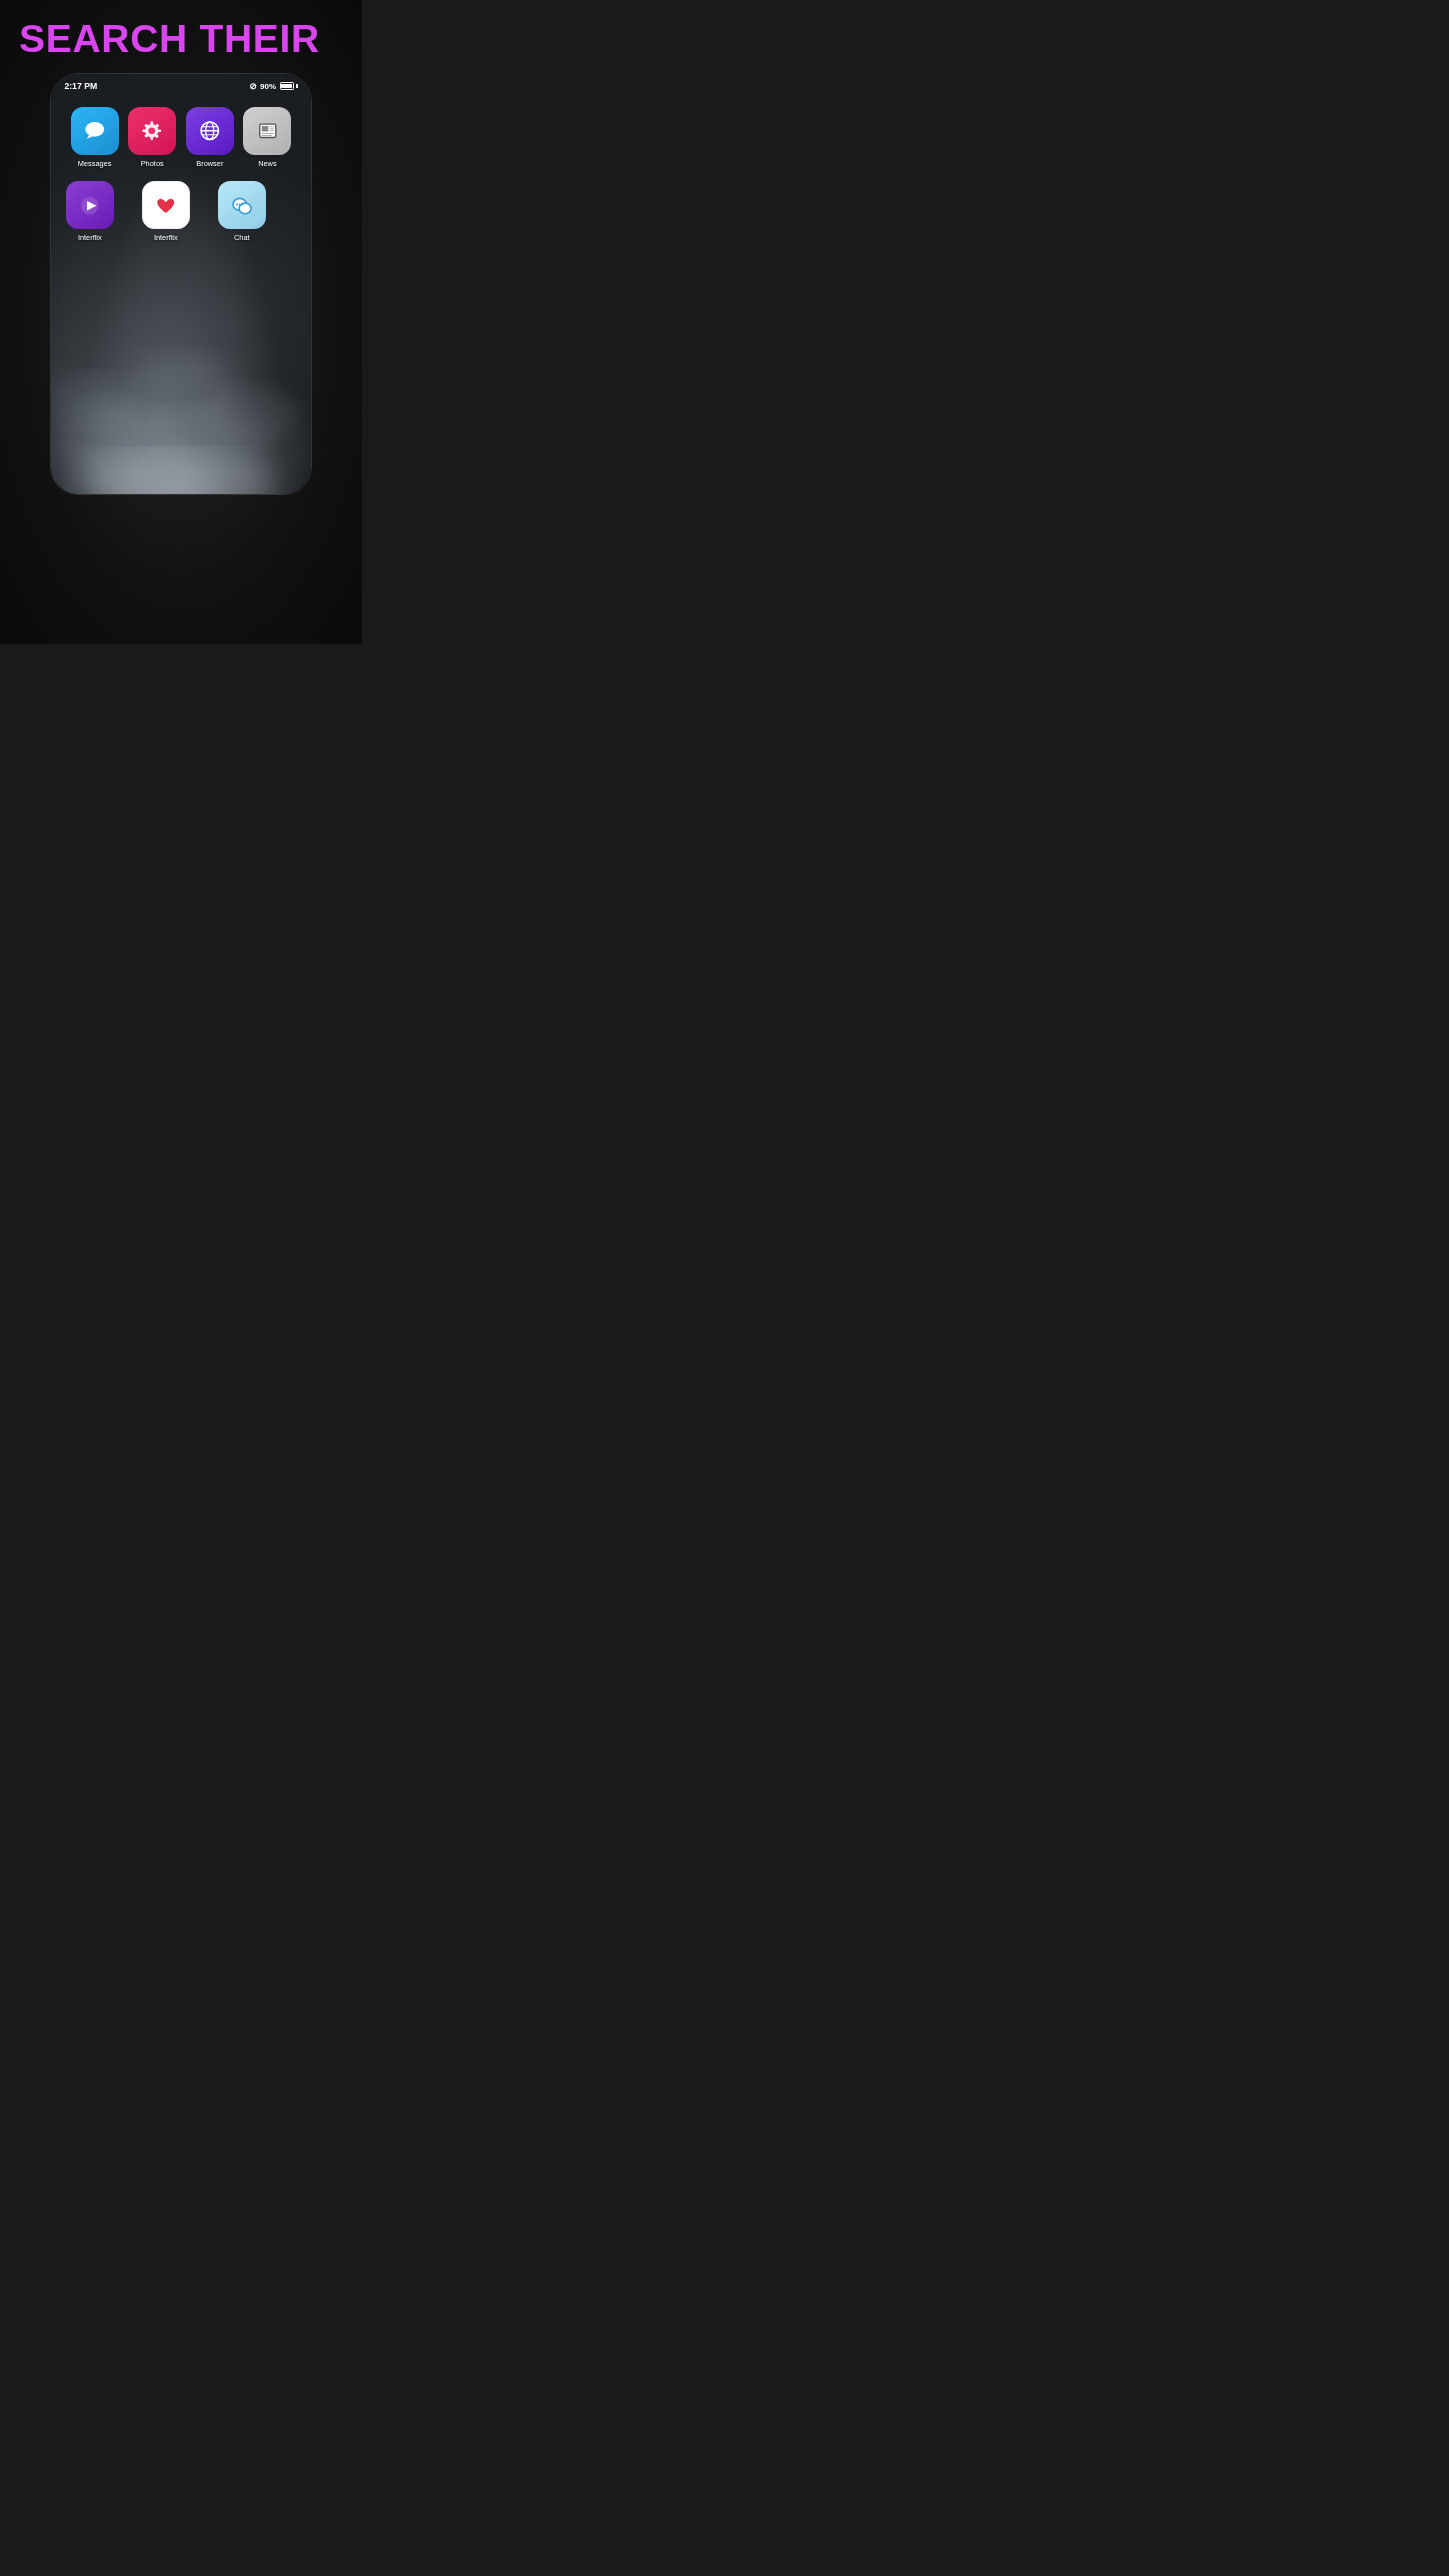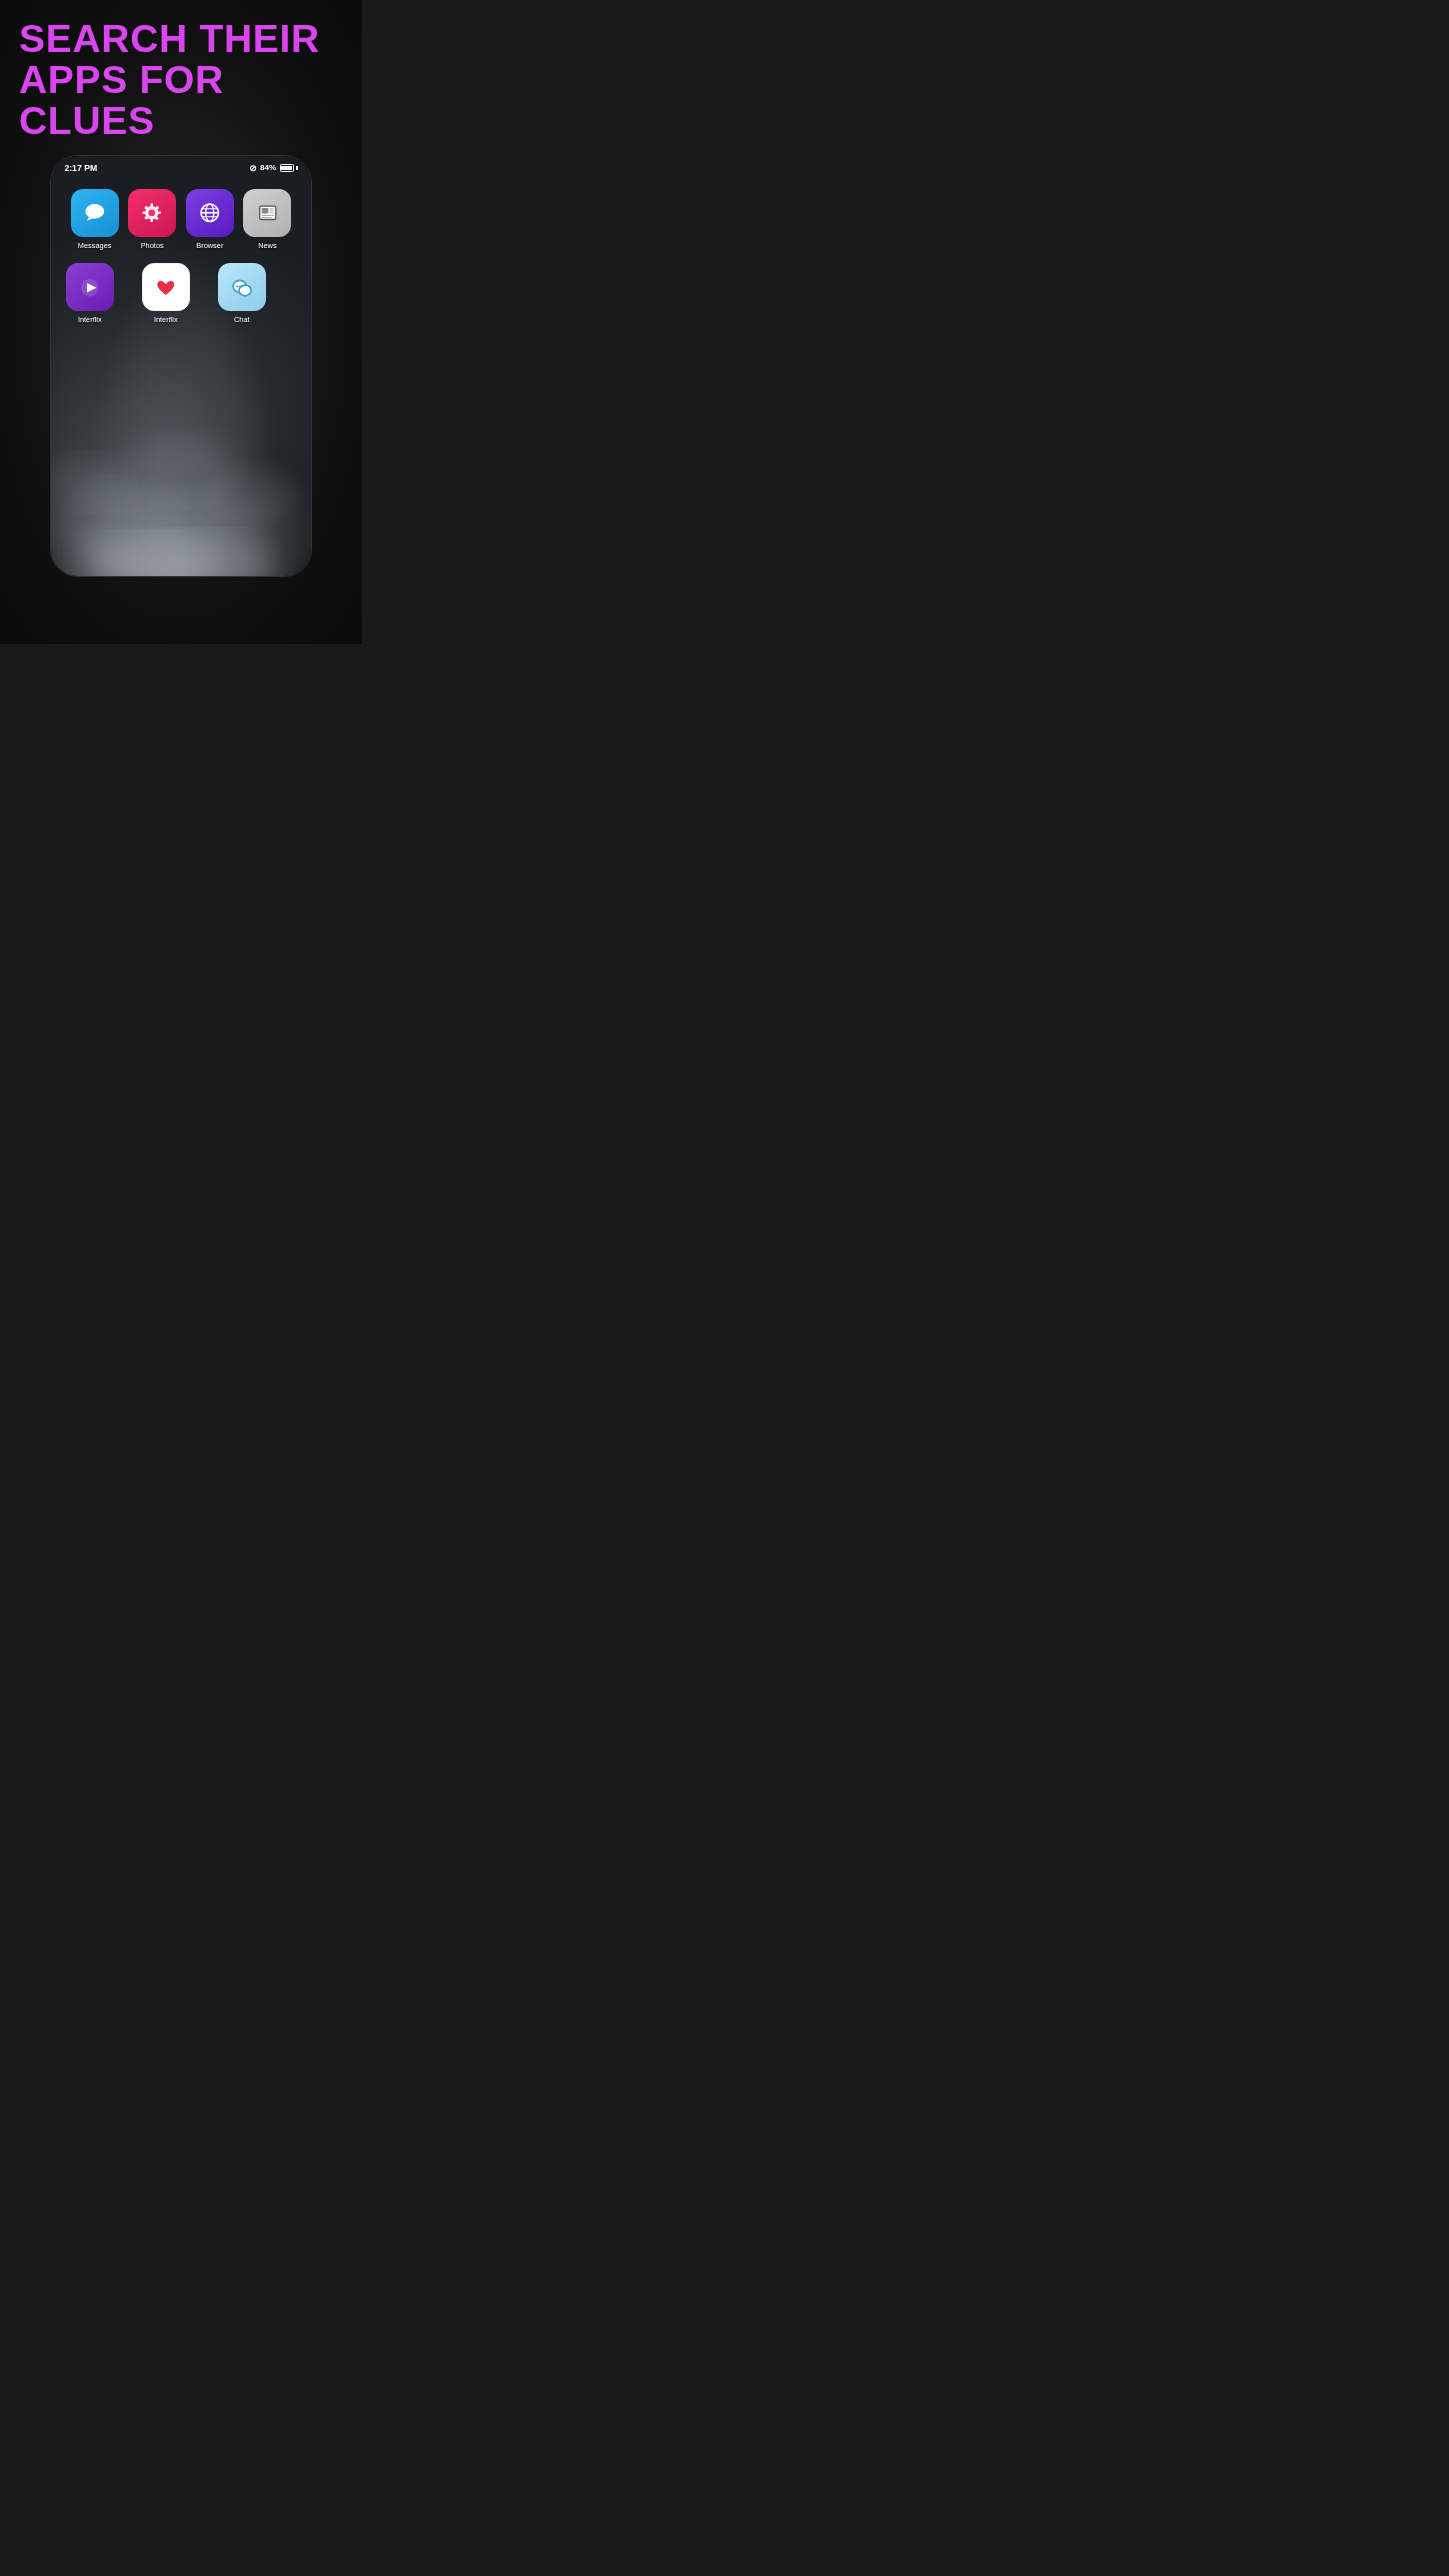--- a/index.html
+++ b/index.html
@@ -179,31 +179,30 @@
       height: 29.5px;
     }
   </style>
 </head>
 <body>
 
 <div class="bg-overlay"></div>
 
 <div class="headline">
   <div>SEARCH THEIR</div>
-  <div>APPS FOR CLUES</div>
 </div>
 
 <div class="phone-frame">
   <div class="phone-smoke-bg"></div>
 
   <div class="status-bar">
     <span>2:17 PM</span>
     <div class="status-right">
       <span class="no-disturb">⊘</span>
-      <span>84%</span>
+      <span>90%</span>
       <div class="battery-icon">
         <div class="battery-body">
             <div class="battery-fill"></div>
           </div>
         <div class="battery-tip"></div>
       </div>
     </div>
   </div>
 
   <div class="app-grid">

